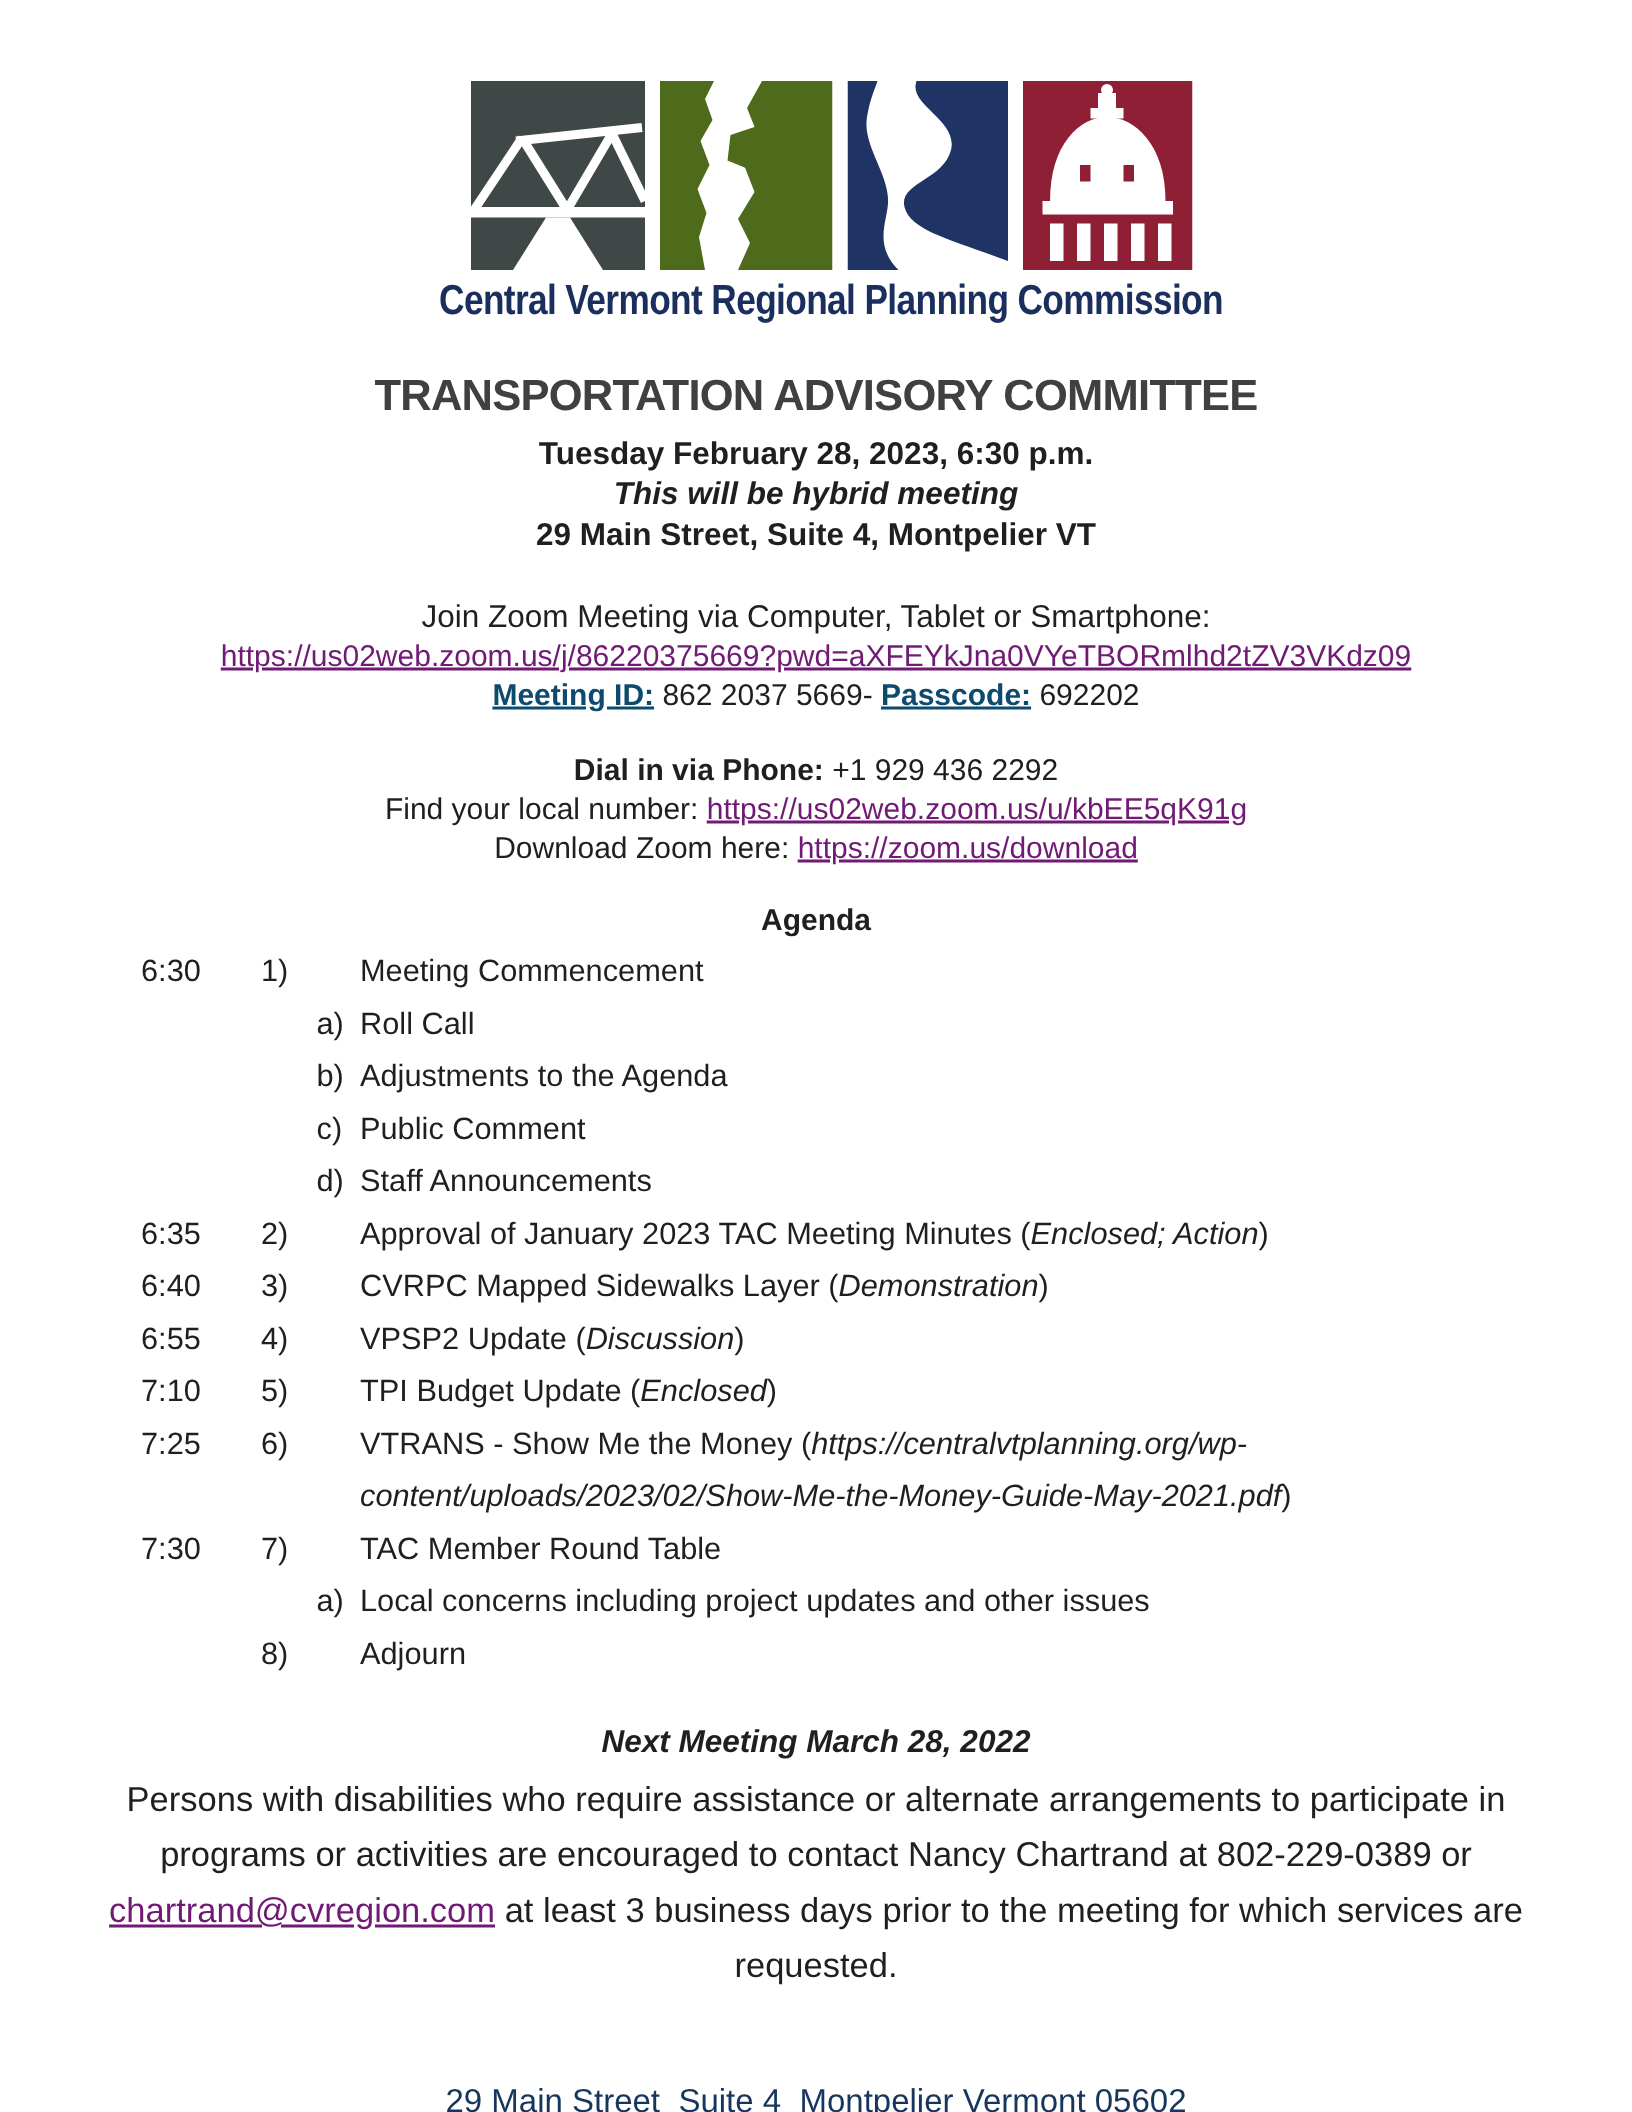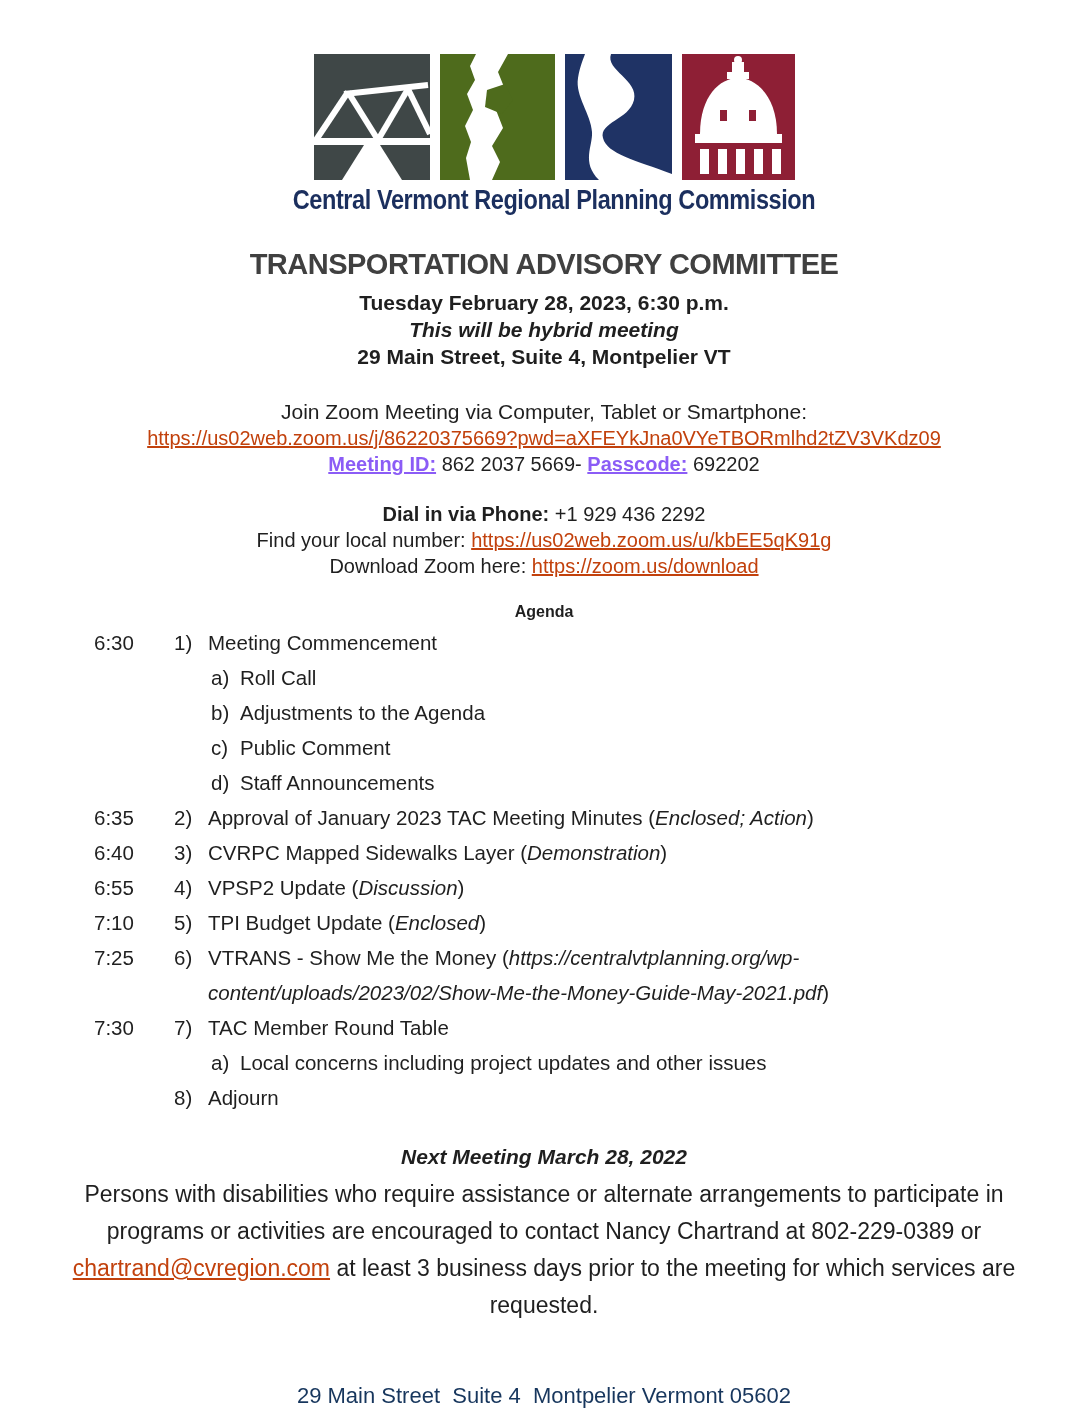--- a/index.html
+++ b/index.html
@@ -20,29 +20,29 @@
   }
   
   h1 { margin-top:32px; text-align:center; font-size:29px; letter-spacing:-0.5px; color:#404040; }
   .sub { text-align:center; font-weight:bold; font-size:21px; line-height:27px; }
   .sub.first { margin-top:8px; }
   .italic { font-style:italic; }
   .join-heading { margin-top:28px; text-align:center; font-weight:normal; font-size:21px; line-height:27px; }
   .line { text-align:center; font-size:20px; line-height:26px; }
   .dial { margin-top:24px; }
   .bold { font-weight:bold; }
-  a.link { color:#c2410c; text-decoration:underline; cursor:pointer; word-break:normal; }
-  .red-u { color:#8b5cf6; font-weight:bold; text-decoration:underline; }
-  h2 { margin-top:24px; text-align:center; font-size:16px; }
+  a.link { color:#701a75; text-decoration:underline; cursor:pointer; word-break:normal; }
+  .red-u { color:#0c4a6e; font-weight:bold; text-decoration:underline; }
+  h2 { margin-top:24px; text-align:center; font-size:20px; }
   
   .agenda { margin-top:4px; padding-left:94px; font-size:20.5px; }
   .agenda-row { display:flex; line-height:35px; }
   .col-time { width:80px; }
   .col-num { width:34px; }
-  .col-text { max-width:625px; }
+  .col-text { max-width:625px;margin-left:32px; }
   .agenda-subrow { display:flex; line-height:35px; margin-left:117px; }
   .col-letter { width:29px; }
   
   .next-meeting { margin-top:28px; text-align:center; font-weight:bold; font-style:italic; font-size:21px; line-height:27px; }
   .accessibility { width:1005px; margin:6px auto 0; text-align:center; font-size:23px; line-height:37px; }
   .org-footer { margin-top:2px; text-align:center; color:#17365D; font-size:22px; line-height:28px; white-space:pre-wrap; }
 </style>
 </head>
 <body>
 

